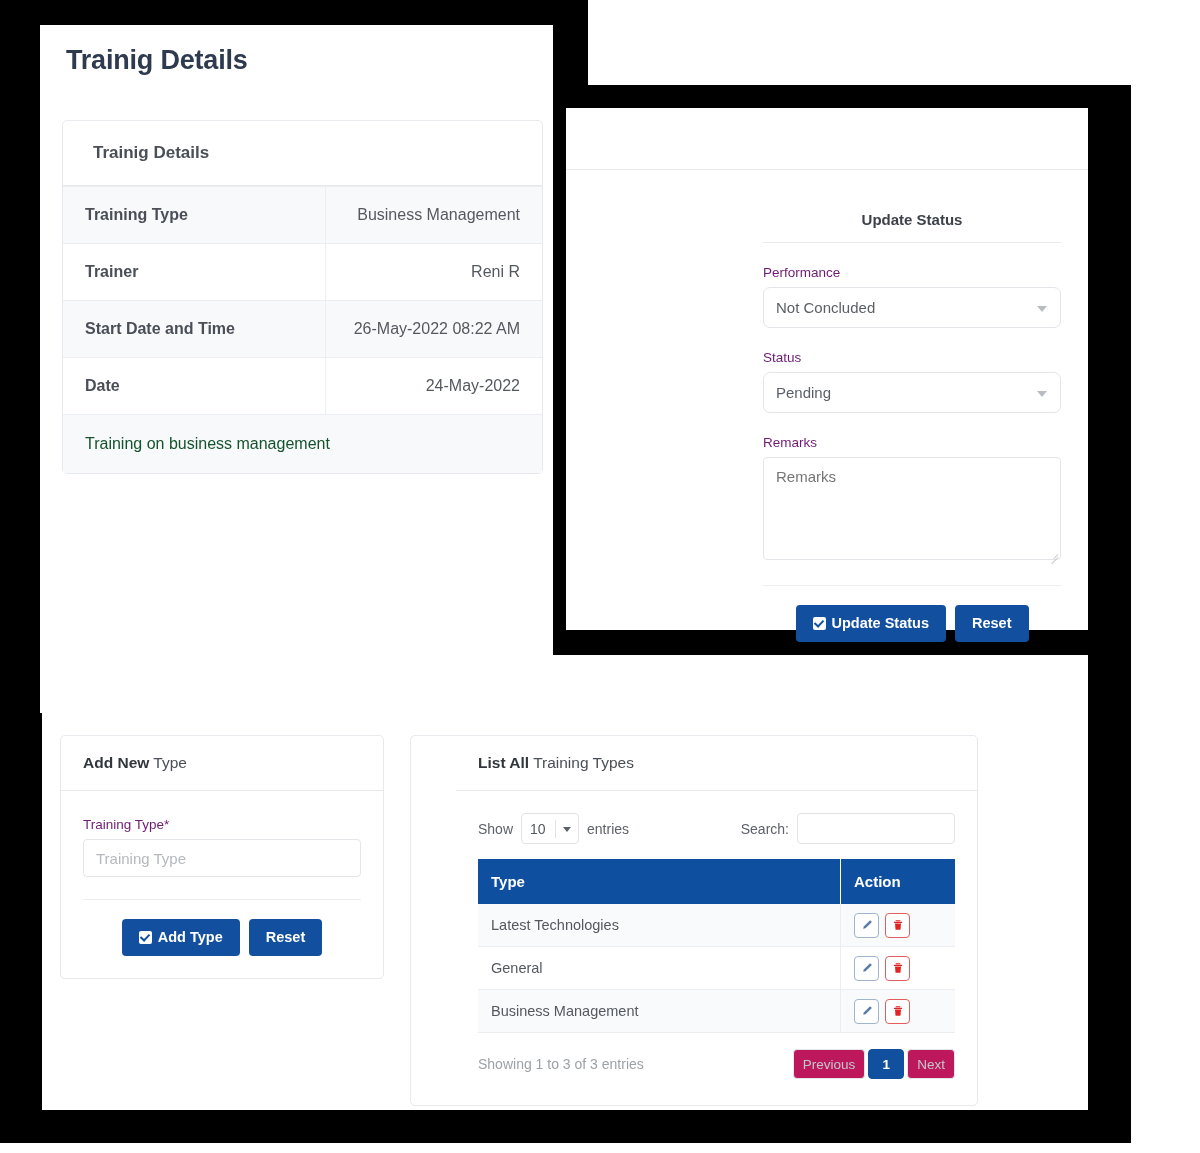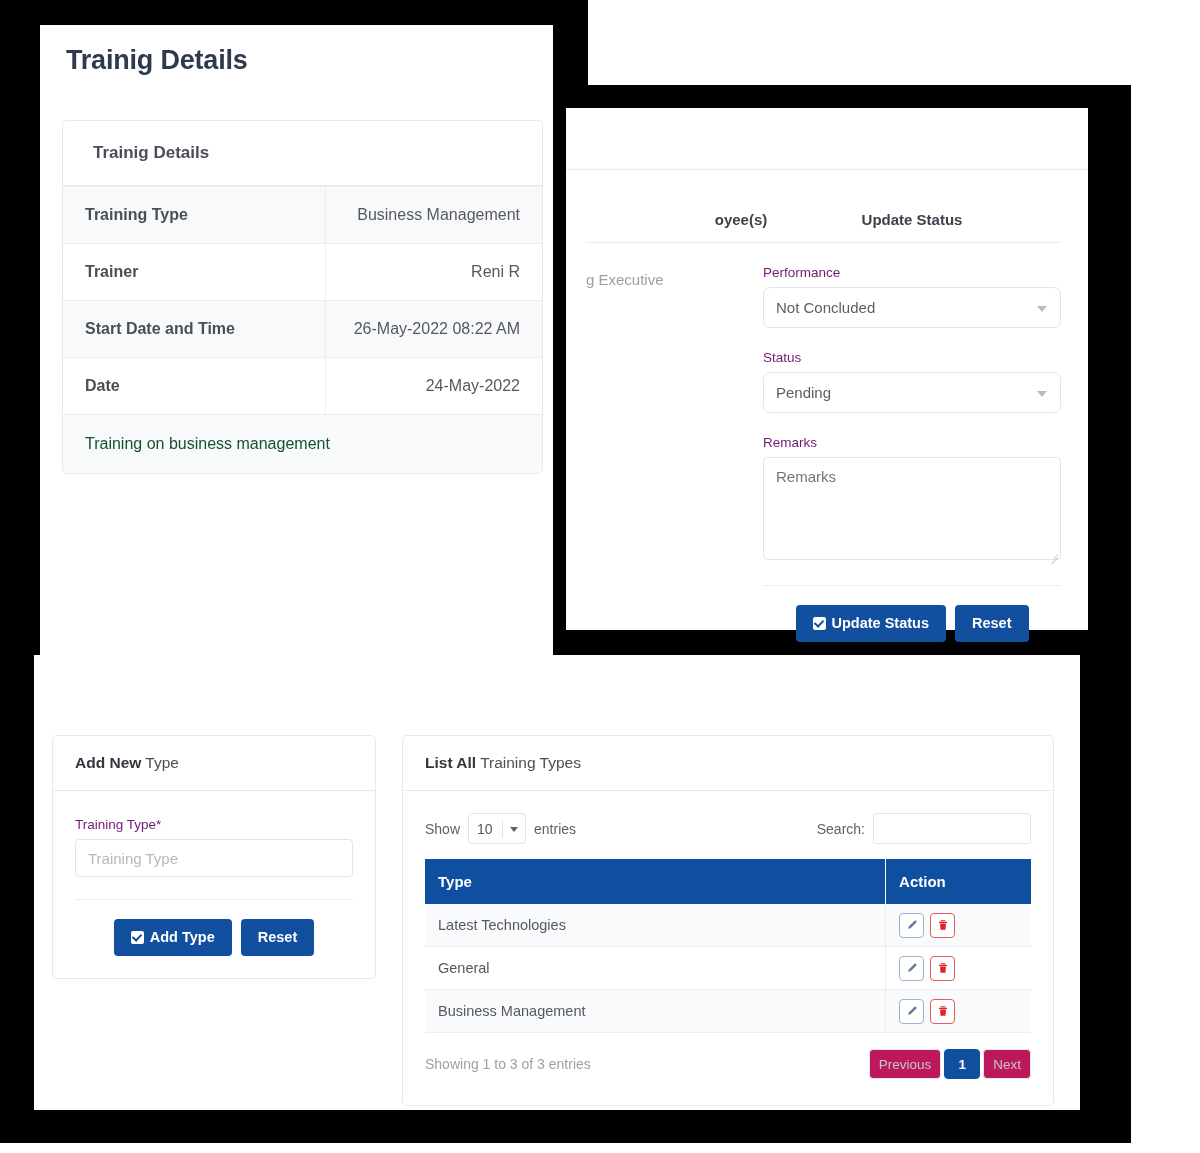--- a/index.html
+++ b/index.html
@@ -26,21 +26,21 @@
   #backdrop-bottom   { left: 0;   top: 653px; width: 1131px; height: 490px; }
 
   
   .panel {
     position: absolute;
     background: #ffffff;
   }
 
   
   #panel-types {
-    left: 34px;
+    left: 42px;
     top: 655px;
     width: 1046px;
     height: 455px;
   }
 
   
   #panel-status {
     left: 566px;
     top: 108px;
     width: 522px;
@@ -258,21 +258,22 @@
   #add-card {
     position: absolute;
     left: 18px;
     top: 80px;
     width: 324px;
   }
   #list-card {
     position: absolute;
     left: 368px;
     top: 80px;
-    width: 652px;
+    width: 568px;
+    padding-left: 45px;
   }
   .text-input {
     width: 100%;
     height: 38px;
     border: 1px solid #e3e5e8;
     border-radius: 4px;
     box-sizing: border-box;
     padding: 0 12px;
     font-size: 15px;
     color: #5a5f66;
@@ -506,24 +507,20 @@
       </div>
 
     </div>
   </div>
 </div>
 
 <div class="panel" id="panel-status">
 
   <div id="status-head"></div>
 
-  <div id="emp-col">
-    <div class="col-title">oyee(s)</div>
-    <div id="emp-sub">g Executive</div>
-  </div>
 
   <div id="upd-col">
     <div class="col-title">Update Status</div>
 
     <div class="field-label">Performance</div>
     <div class="fake-select">
       <span>Not Concluded</span>
       <span class="caret"></span>
     </div>
 

